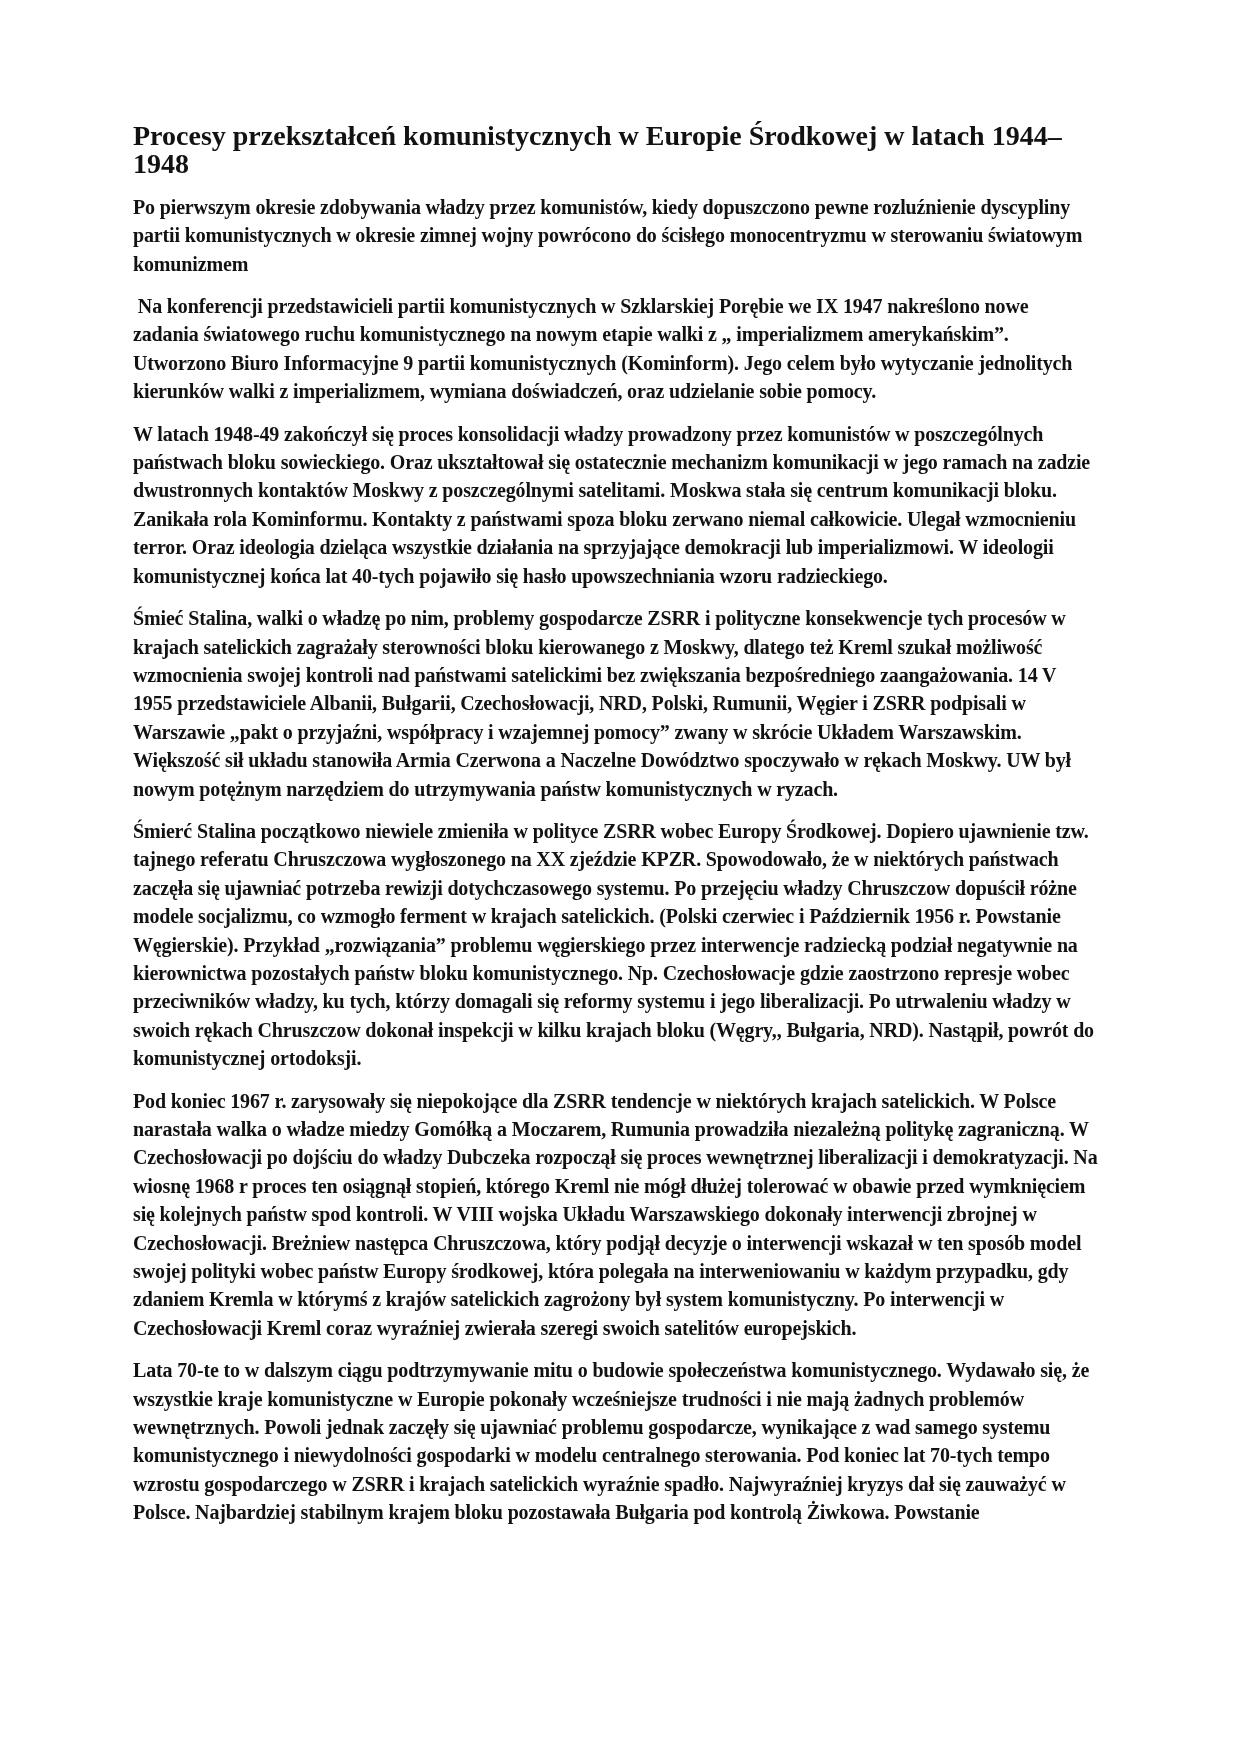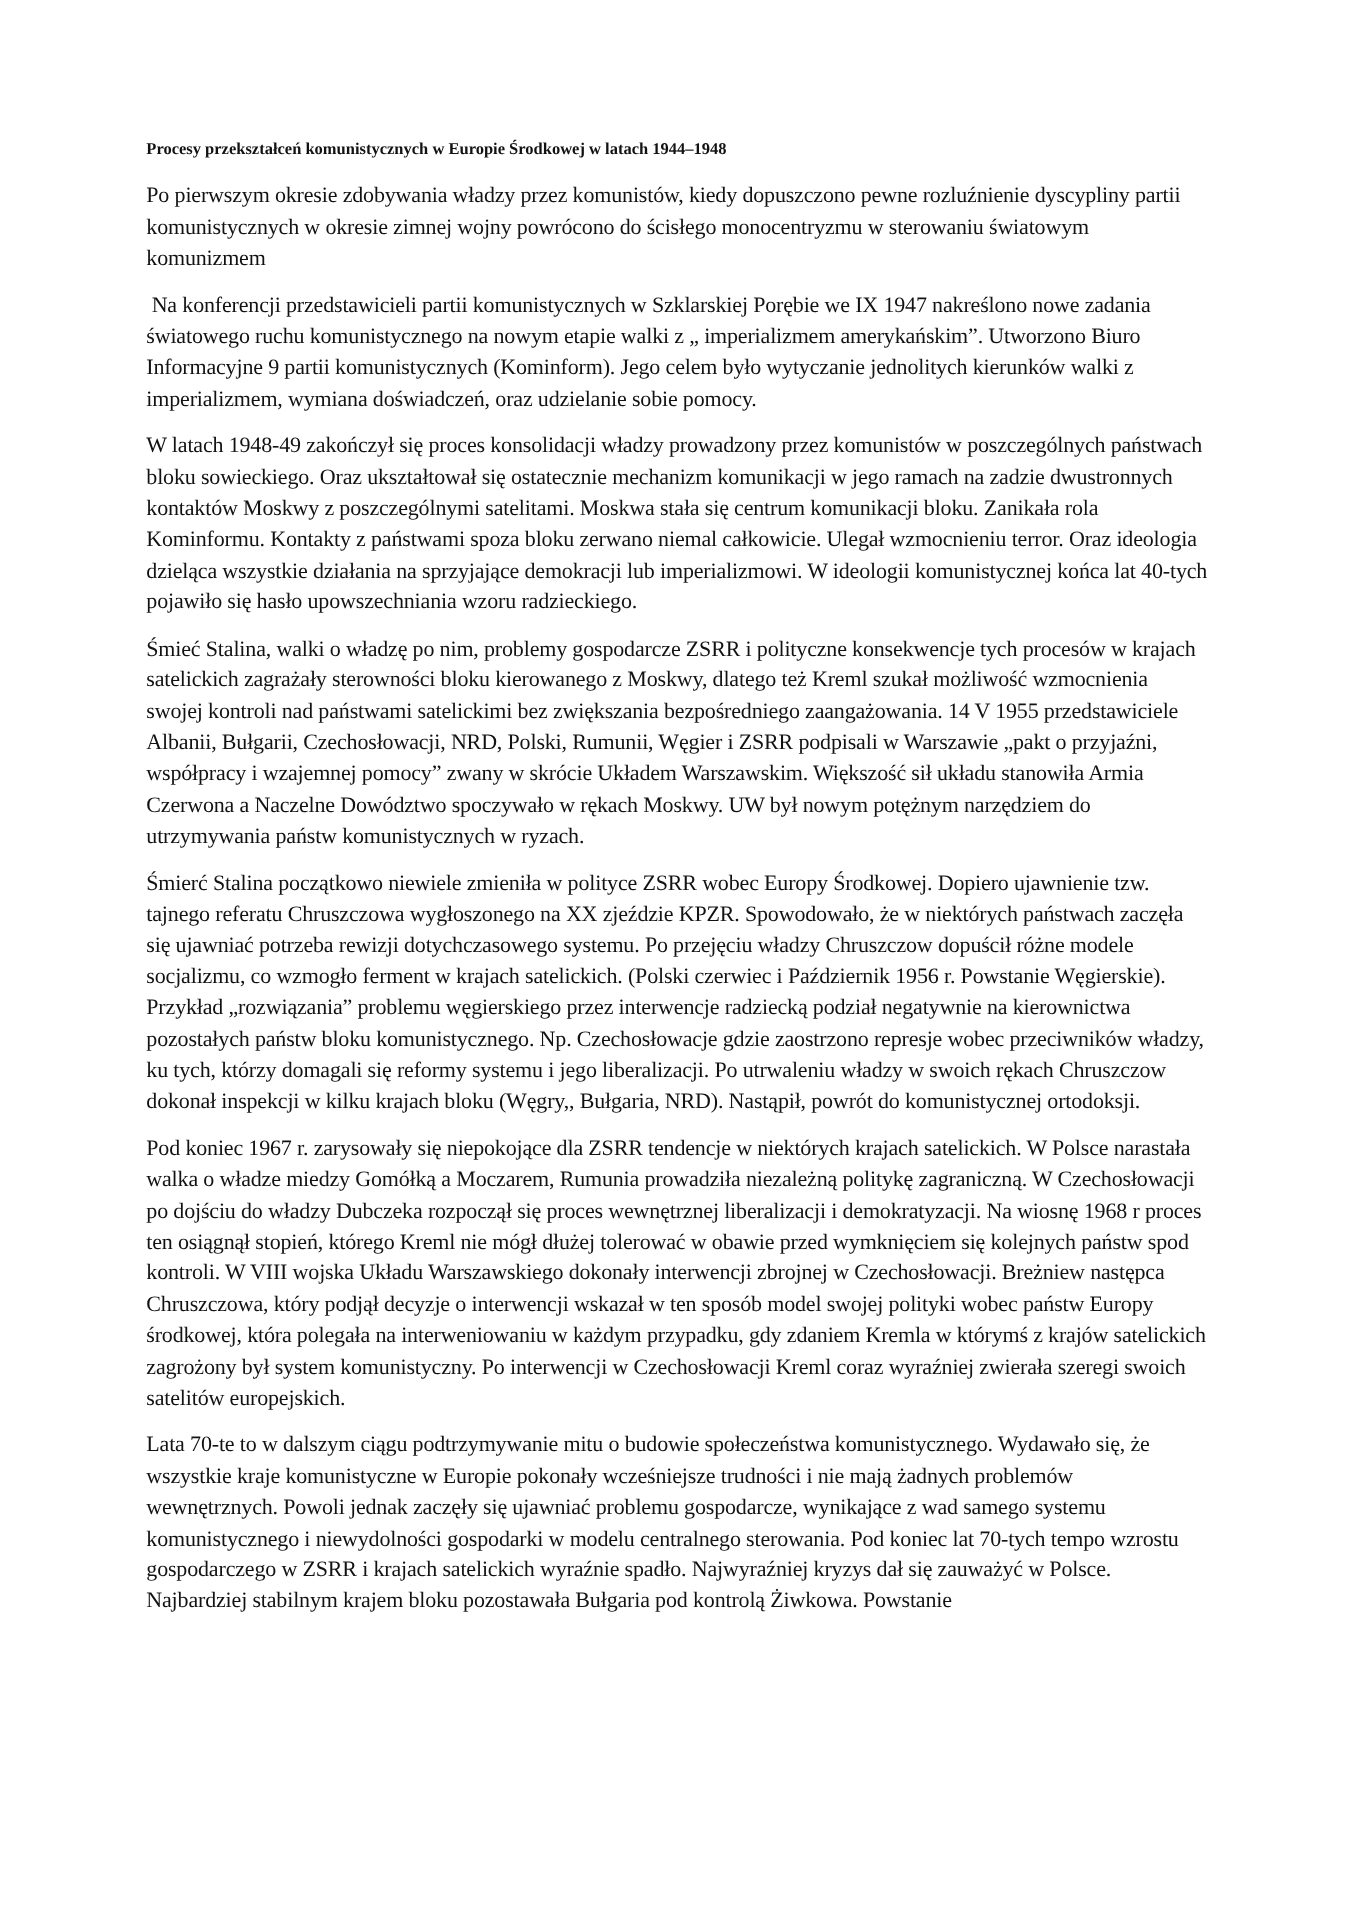--- a/index.html
+++ b/index.html
@@ -13,33 +13,33 @@
     height: 1754px;
     margin: 0 auto;
     background: #ffffff;
     box-sizing: border-box;
     padding: 122px 142px 0 133px;
     font-family: "Liberation Serif", "DejaVu Serif", serif;
     color: #121212;
     overflow: hidden;
   }
   .doc-title {
-    font-size: 15px;
+    font-size: 28px;
     line-height: 28.4px;
     font-weight: bold;
     margin: 0 0 11px 0;
   }
   .doc-title .title-line {
     display: block;
     white-space: pre-wrap;
   }
   .doc-paragraph {
     font-size: 20px;
     line-height: 28.4px;
-    font-weight: normal;
+    font-weight: bold;
     margin: 14px 0 11px 0;
     white-space: pre-wrap;
     text-align: left;
     letter-spacing: -0.15px;
   }
 </style>
 </head>
 <body>
 
 <div class="page">

